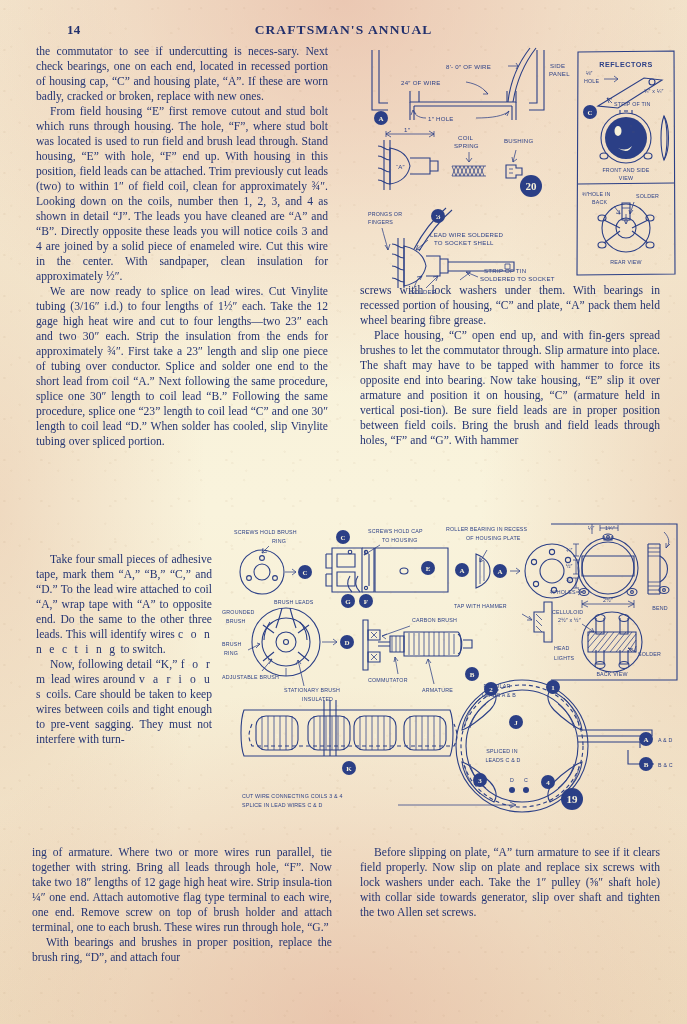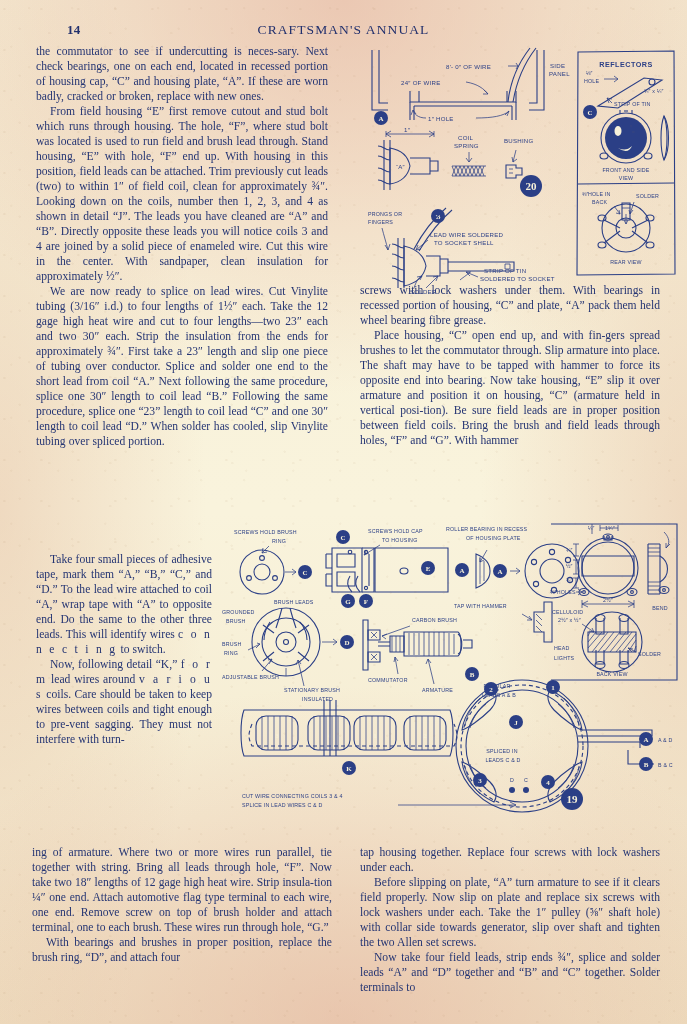--- a/index.html
+++ b/index.html
@@ -34,21 +34,21 @@
   #head{
     position:absolute;left:0;right:0;top:22px;height:18px;
   }
   #folio{
     position:absolute;left:36px;top:0;
     font-family:"Liberation Serif", serif;font-weight:bold;font-size:13px;
     color:#22306d;letter-spacing:.3px;margin-left:31px;
   }
   #runhead{
     position:absolute;left:0;right:0;top:0;text-align:center;
-    font-family:"Liberation Serif", serif;font-weight:normal;font-size:13.5px;
+    font-family:"Liberation Serif", serif;font-weight:bold;font-size:13.5px;
     color:#22306d;letter-spacing:1.1px;
   }
   
   .col{
     position:absolute;
     color:#253573;
     font-size:11.6px;line-height:15px;
     text-align:justify;text-justify:inter-word;
     -webkit-hyphens:none;hyphens:none;
     word-spacing:.2px;
@@ -103,23 +103,21 @@
     <p class="noind">ing of armature.  Where two or more wires run parallel, tie together with string.  Bring all leads through hole, “F”.  Now take two 18″ lengths of 12 gage high heat wire.  Strip insula-tion ¼″ one end.  Attach automotive flag type terminal to each wire, one end.  Remove screw on top of brush holder and attach terminal, one to each brush.  These wires run through hole, “G.”</p>
     <p>With bearings and brushes in proper position, replace the brush ring, “D”, and attach four</p>
   </div>
 
   <div class="col" id="colR1">
     <p class="noind">screws witih lock washers under them.  With bearings in recessed portion of housing, “C” and plate, “A” pack them held wheel bearing fibre grease.</p>
     <p>Place housing, “C” open end up, and with fin-gers spread brushes to let the commutator through.  Slip armature into place.  The shaft may have to be tapped with hammer to force its opposite end into bearing.  Now take housing, “E” slip it over armature and position it on housing, “C” (armature held in vertical posi-tion).  Be sure field leads are in proper position between field coils.  Bring the brush and field leads through holes, “F” and “G”.  With hammer</p>
   </div>
 
   <div class="col" id="colR2">
-    <p class="noind">tap housing together.  Replace four screws with lock washers under each.</p>
     <p>Before slipping on plate, “A” turn armature to see if it clears field properly.  Now slip on plate and replace six screws with lock washers under each.  Take the 1″ pulley (⅝″ shaft hole) with collar side towards generator, slip over shaft and tighten the two Allen set screws.</p>
-    <p>Now take four field leads, strip ends ¾″, splice and solder leads “A” and “D” together and “B” and “C” together.  Solder terminals to</p>
   </div>
 
   <div class="fig" id="fig20" style="left:366px;top:44px;width:210px;height:240px;">
     <svg width="210" height="240" viewBox="0 0 210 240">
 
       <path class="stk" d="M6 6 L6 66 L22 66"></path>
       <path class="stk" d="M13 6 L13 59 L22 59"></path>
 
       <path class="stk" d="M178 6 L178 66 L163 66"></path>
       <path class="stk" d="M171 6 L171 59 L163 59"></path>

